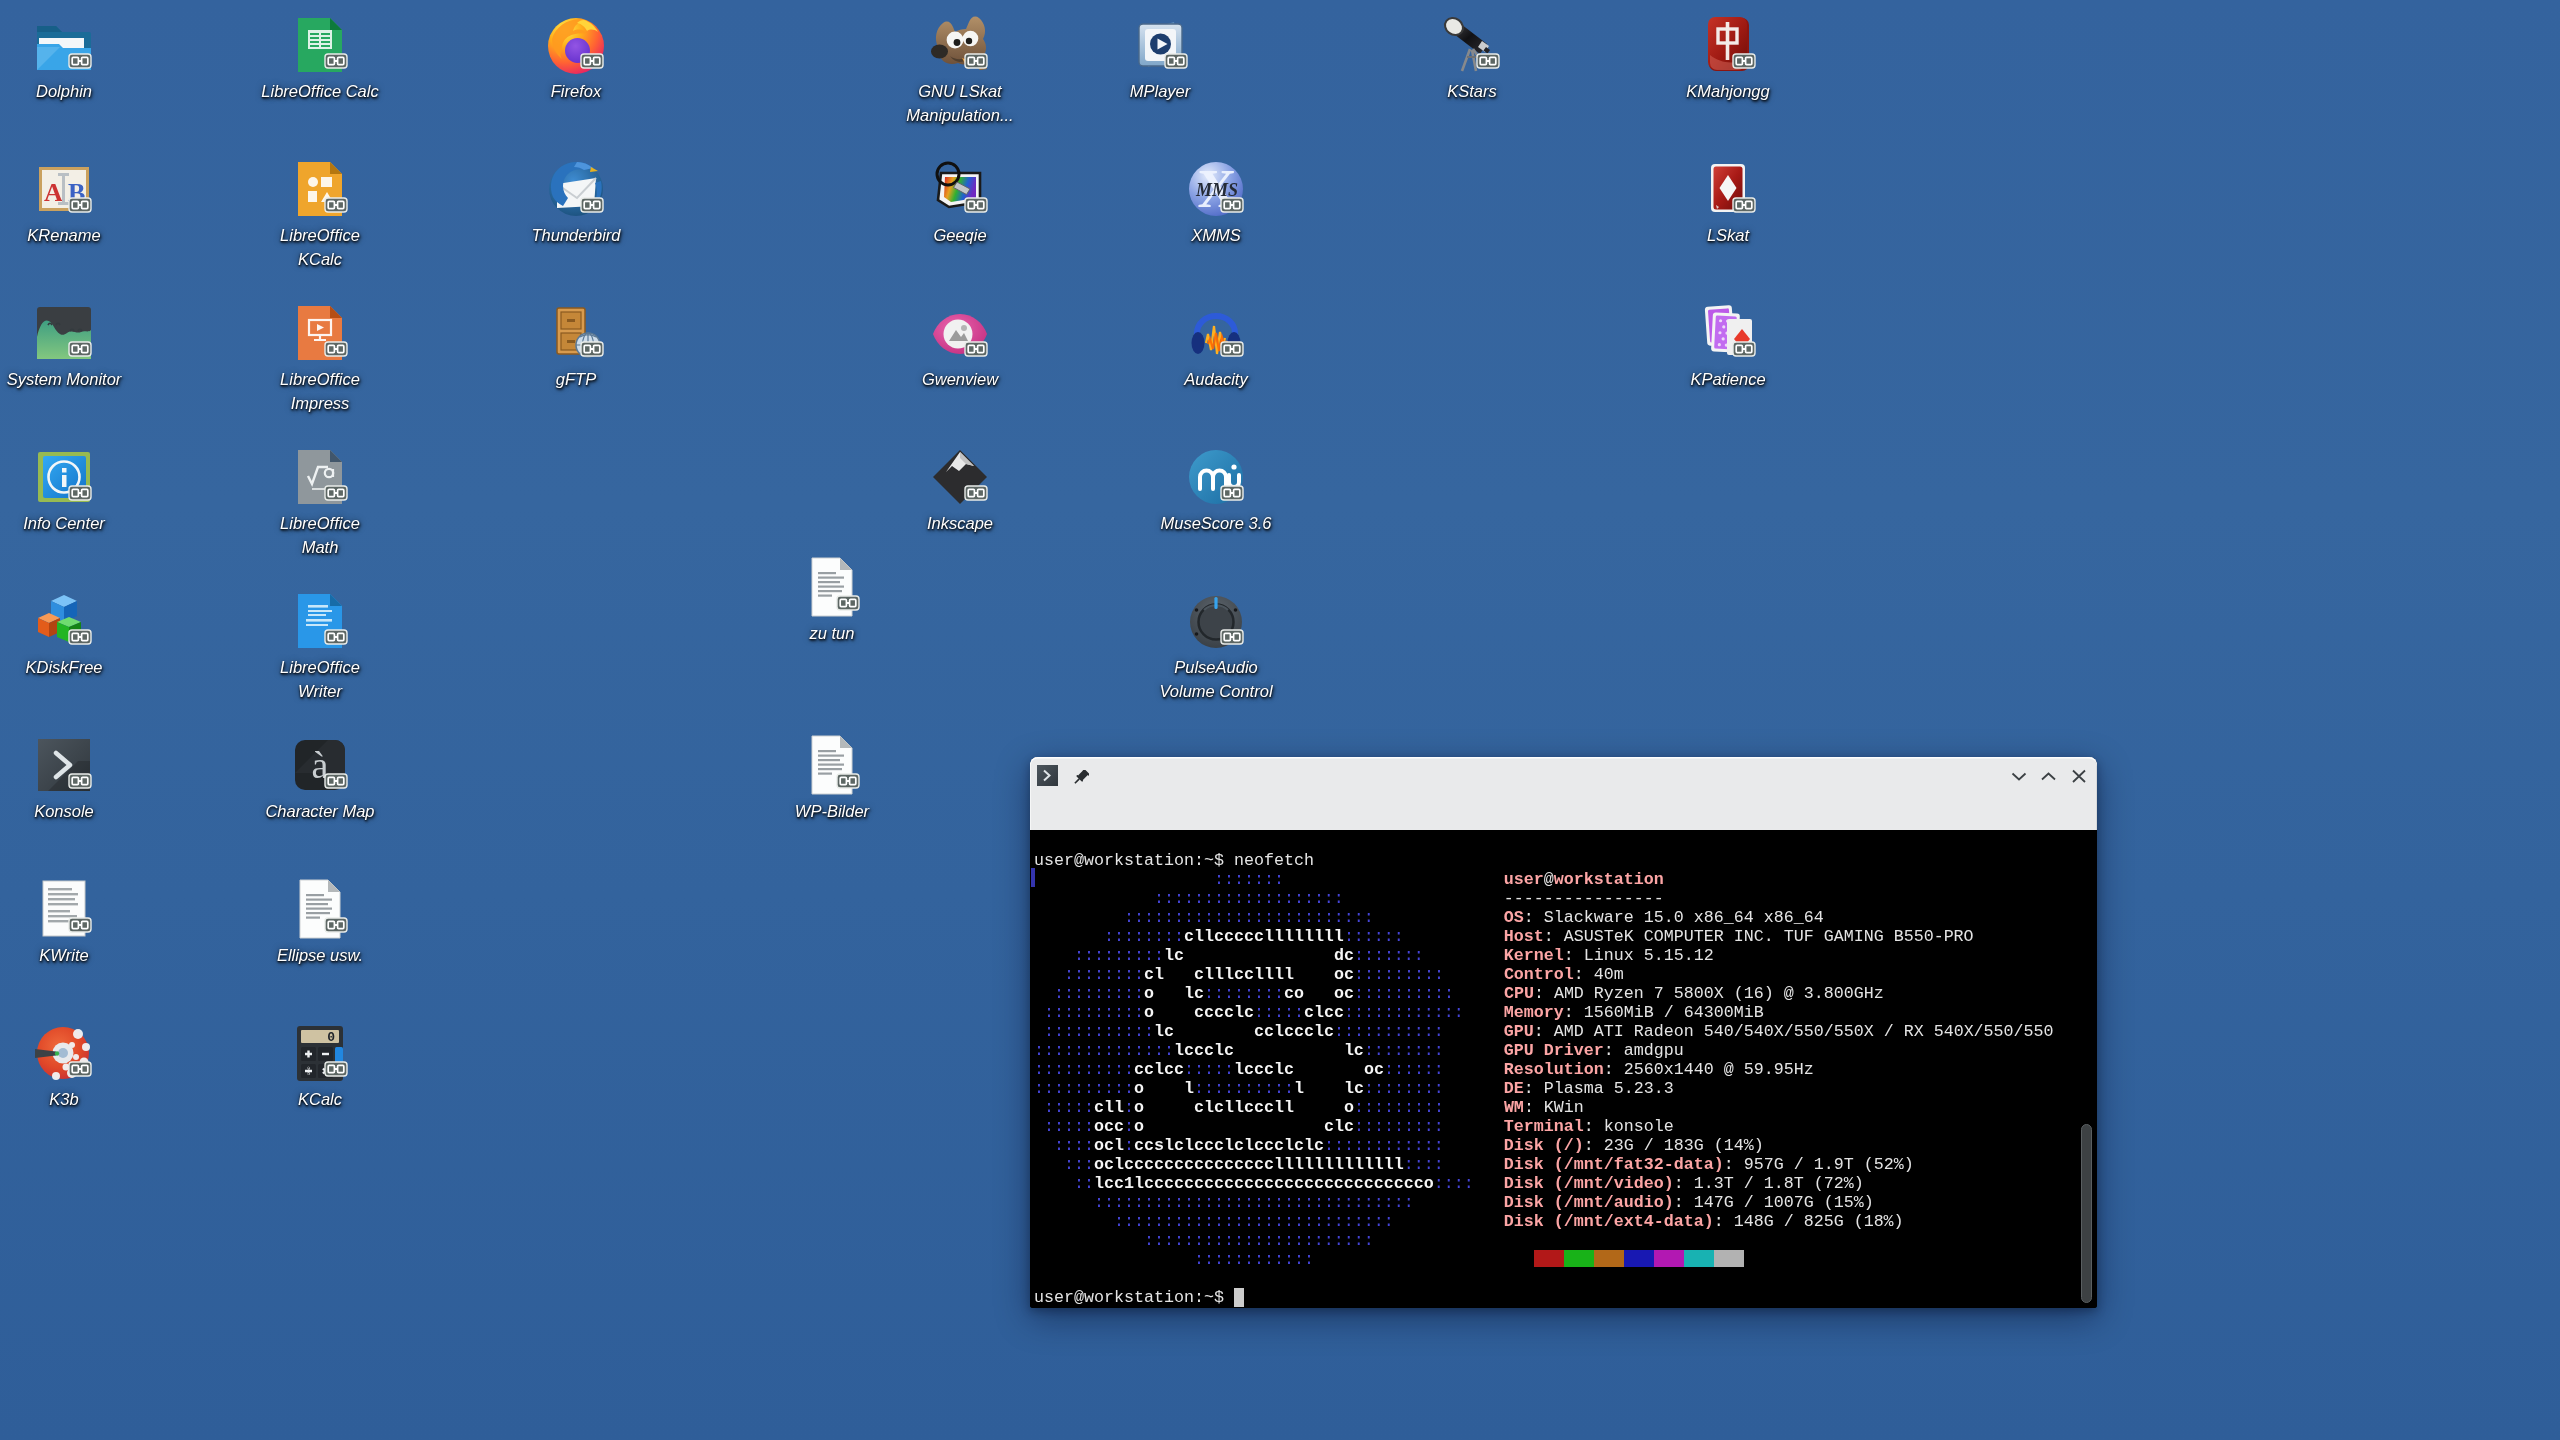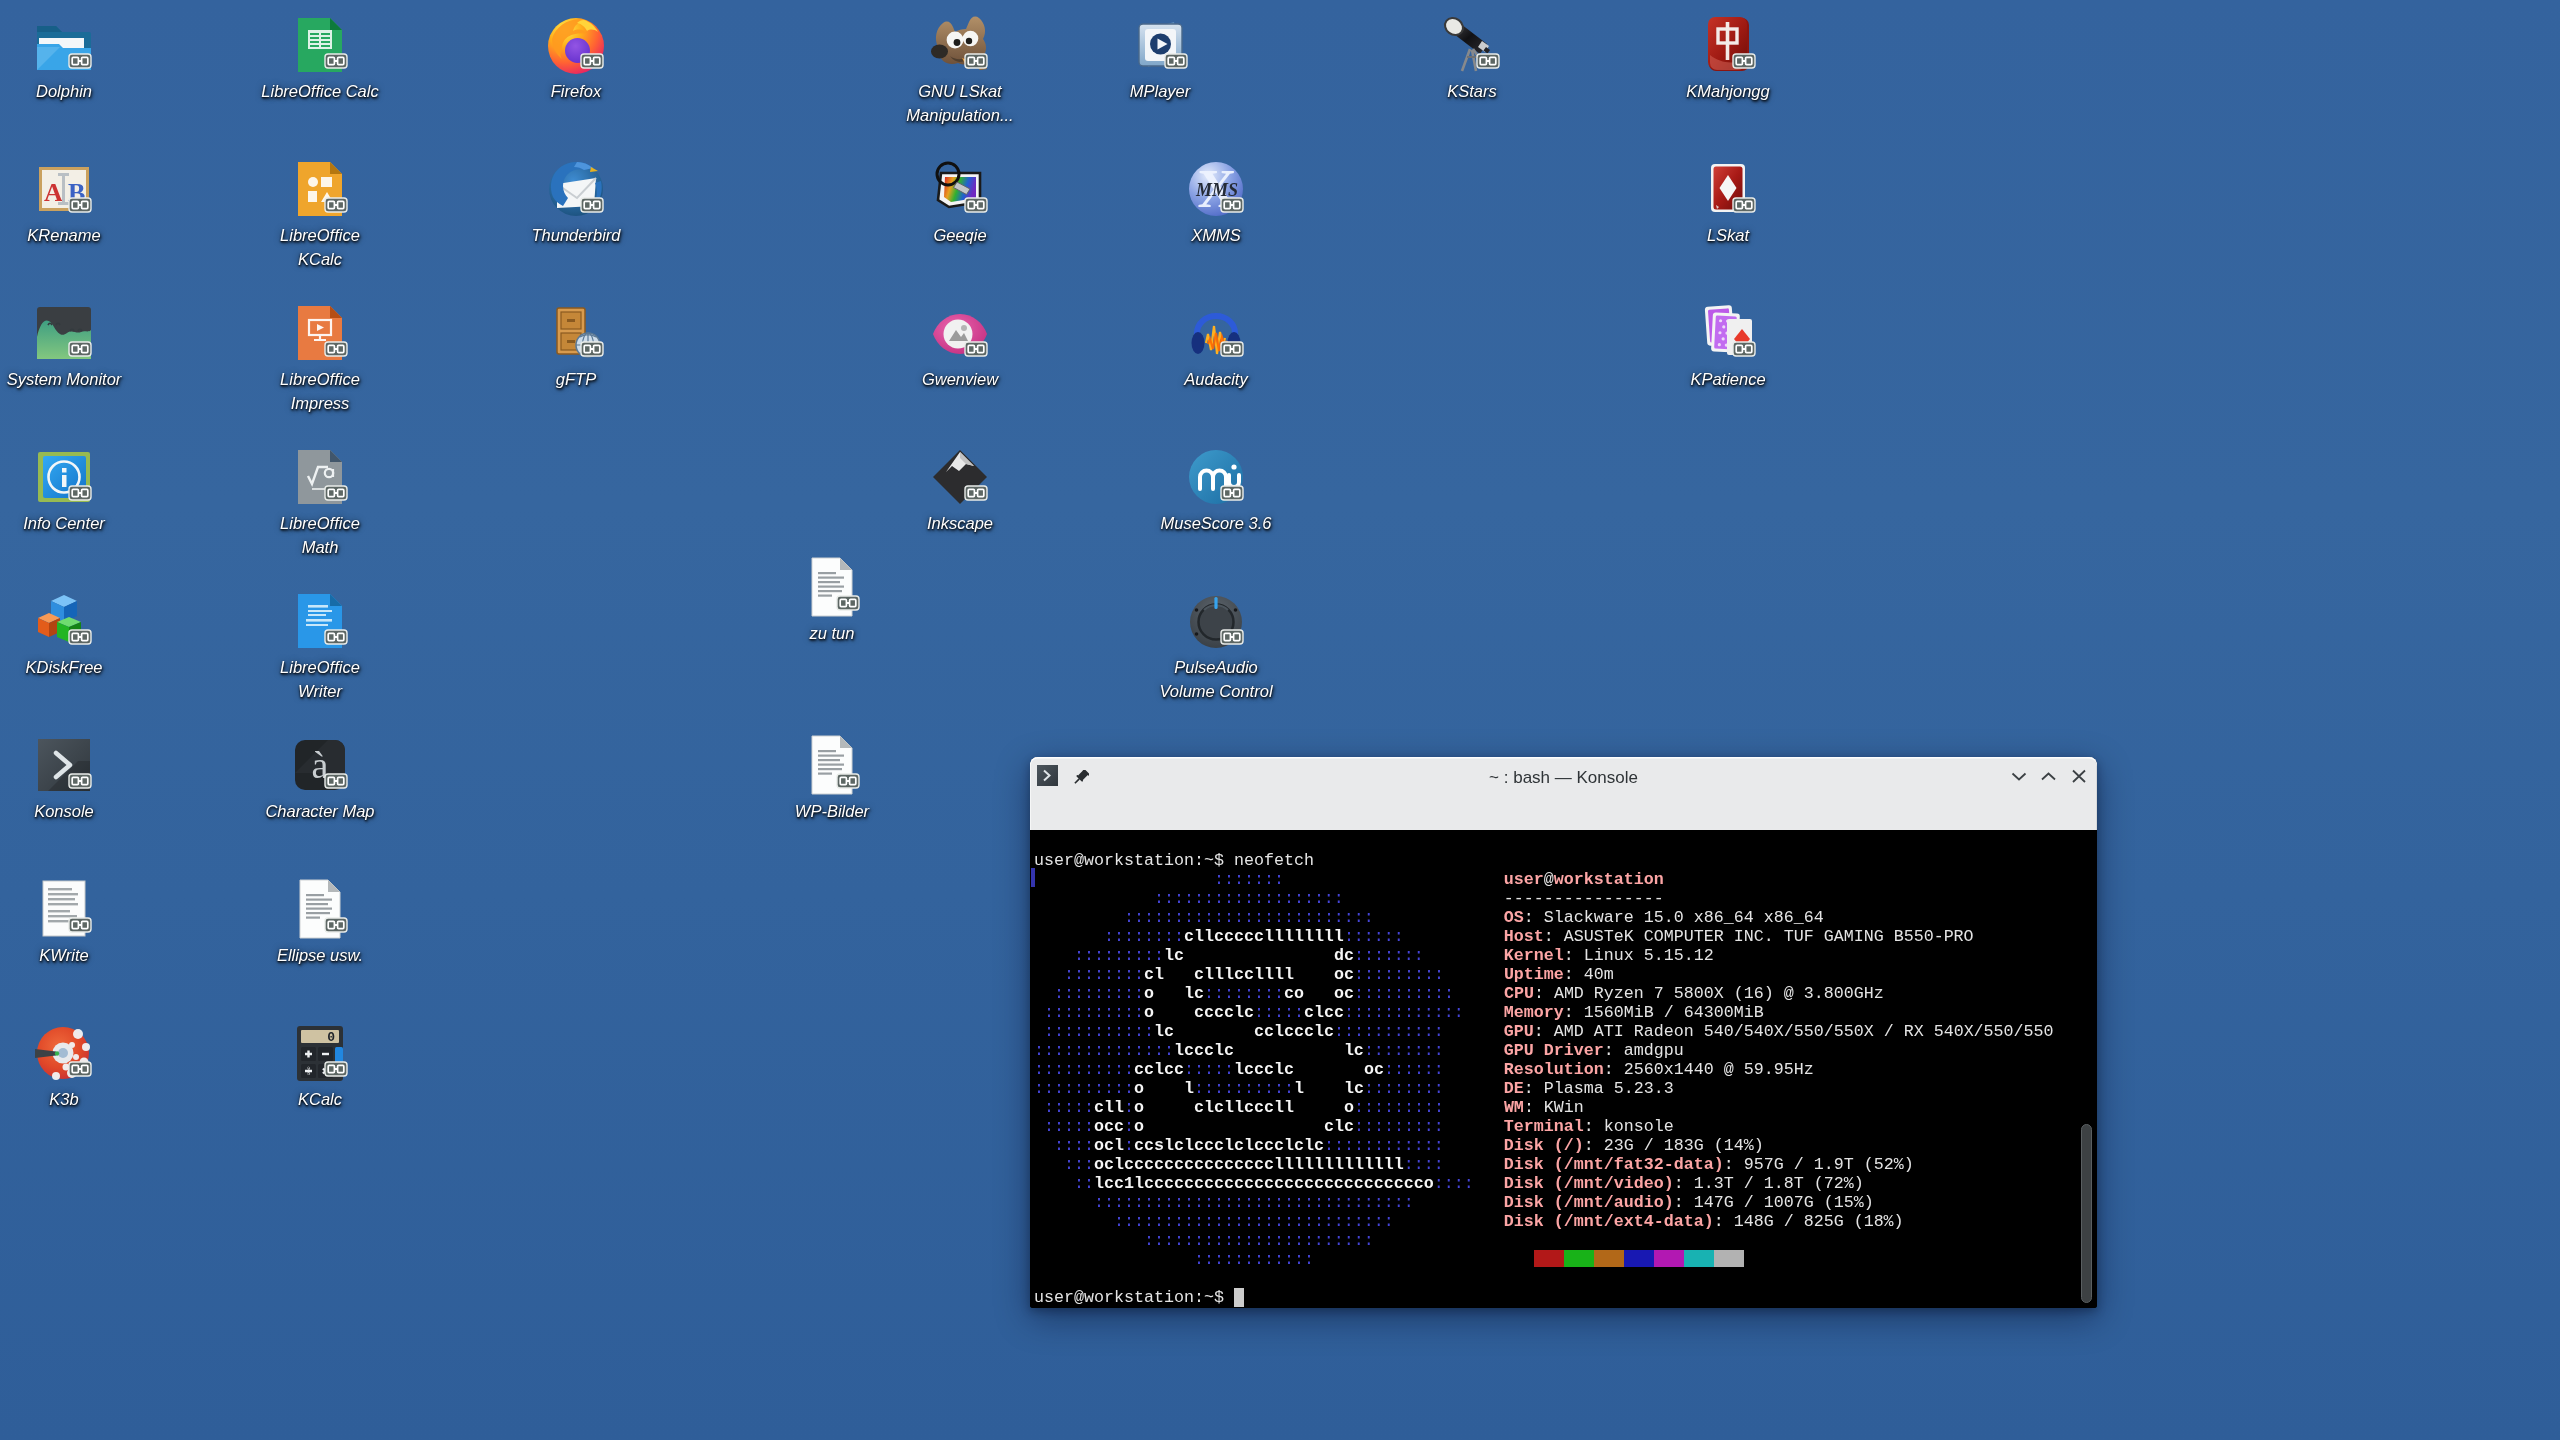--- a/index.html
+++ b/index.html
@@ -872,37 +872,36 @@
         <path d="M7 5.5 l5.5 5 -5.5 5" stroke="#dfe4e7" stroke-width="2" fill="none"></path>
       </svg>
   <svg id="wpin" width="17" height="17" viewBox="0 0 20 20">
         <g transform="translate(10.5,8.5) rotate(45)" fill="#2a2e31">
           <rect x="-3.8" y="-8.6" width="7.6" height="9.8" rx="1"></rect>
           <rect x="-5.4" y="-9.8" width="10.8" height="2.4" rx="1.2"></rect>
           <rect x="-5" y="0.8" width="10" height="2.2" rx="1.1"></rect>
           <rect x="-1" y="2.8" width="2" height="7.2"></rect>
         </g>
       </svg>
-  <div id="wtitle">~ : bash — Konsole</div>
   <svg id="wbtns" width="82" height="28" viewBox="0 0 82 28">
         <g stroke="#3c4144" stroke-width="1.8" fill="none">
           <path d="M3.5 16.5 L10 22.5 L16.5 16.5"></path>
           <path d="M33 22.5 L39.5 16.5 L46 22.5"></path>
           <path d="M64 13.5 l12 11.5 M76 13.5 l-12 11.5"></path>
         </g>
       </svg>
  </div>
  <div id="tc">
   <pre id="neo">user@workstation:~$ neofetch
                   <i>:::::::</i>                      <b class="u">user</b>@<b class="u">workstation</b>
             <i>:::::::::::::::::::</i>                ----------------
          <i>:::::::::::::::::::::::::</i>             <b class="u">OS</b>: Slackware 15.0 x86_64 x86_64
        <i>::::::::</i><b>cllcccccllllllll</b><i>::::::</i>          <b class="u">Host</b>: ASUSTeK COMPUTER INC. TUF GAMING B550-PRO
     <i>:::::::::</i><b>lc</b>               <b>dc</b><i>:::::::</i>        <b class="u">Kernel</b>: Linux 5.15.12
-   <i>::::::::</i><b>cl</b>   <b>clllccllll</b>    <b>oc</b><i>:::::::::</i>      <b class="u">Uptime</b>: 40m
+   <i>::::::::</i><b>cl</b>   <b>clllccllll</b>    <b>oc</b><i>:::::::::</i>      <b class="u">Control</b>: 40m
   <i>:::::::::</i><b>o</b>   <b>lc</b><i>::::::::</i><b>co</b>   <b>oc</b><i>::::::::::</i>     <b class="u">CPU</b>: AMD Ryzen 7 5800X (16) @ 3.800GHz
  <i>::::::::::</i><b>o</b>    <b>cccclc</b><i>:::::</i><b>clcc</b><i>::::::::::::</i>    <b class="u">Memory</b>: 1560MiB / 64300MiB
  <i>:::::::::::</i><b>lc</b>        <b>cclccclc</b><i>:::::::::::</i>      <b class="u">GPU</b>: AMD ATI Radeon 540/540X/550/550X / RX 540X/550/550
 <i>::::::::::::::</i><b>lccclc</b>           <b>lc</b><i>::::::::</i>      <b class="u">GPU Driver</b>: amdgpu
 <i>::::::::::</i><b>cclcc</b><i>:::::</i><b>lccclc</b>       <b>oc</b><i>::::::</i>      <b class="u">Resolution</b>: 2560x1440 @ 59.95Hz
 <i>::::::::::</i><b>o</b>    <b>l</b><i>::::::::::</i><b>l</b>    <b>lc</b><i>::::::::</i>      <b class="u">DE</b>: Plasma 5.23.3
  <i>:::::</i><b>cll</b><i>:</i><b>o</b>     <b>clcllcccll</b>     <b>o</b><i>:::::::::</i>      <b class="u">WM</b>: KWin
  <i>:::::</i><b>occ</b><i>:</i><b>o</b>                  <b>clc</b><i>:::::::::</i>      <b class="u">Terminal</b>: konsole
   <i>::::</i><b>ocl</b><i>:</i><b>ccslclccclclccclclc</b><i>::::::::::::</i>      <b class="u">Disk (/)</b>: 23G / 183G (14%)
    <i>:::</i><b>oclccccccccccccccclllllllllllll</b><i>::::</i>      <b class="u">Disk (/mnt/fat32-data)</b>: 957G / 1.9T (52%)

